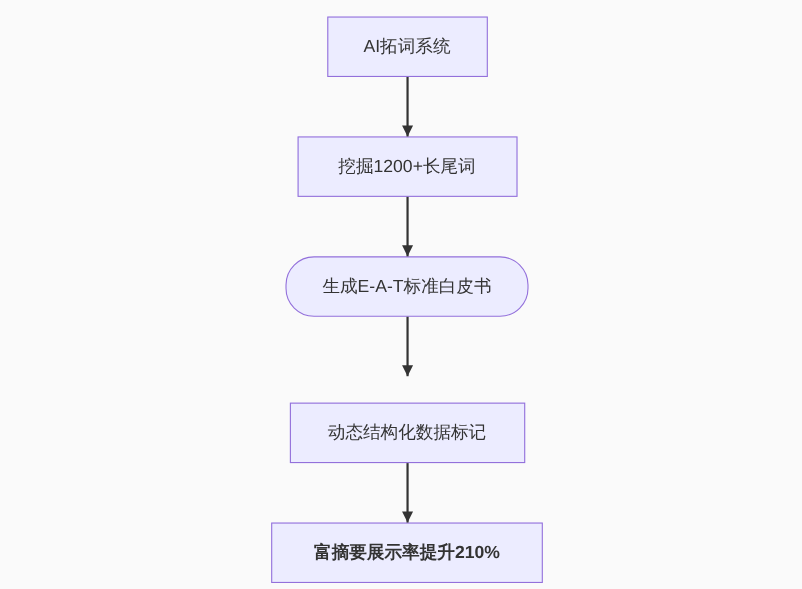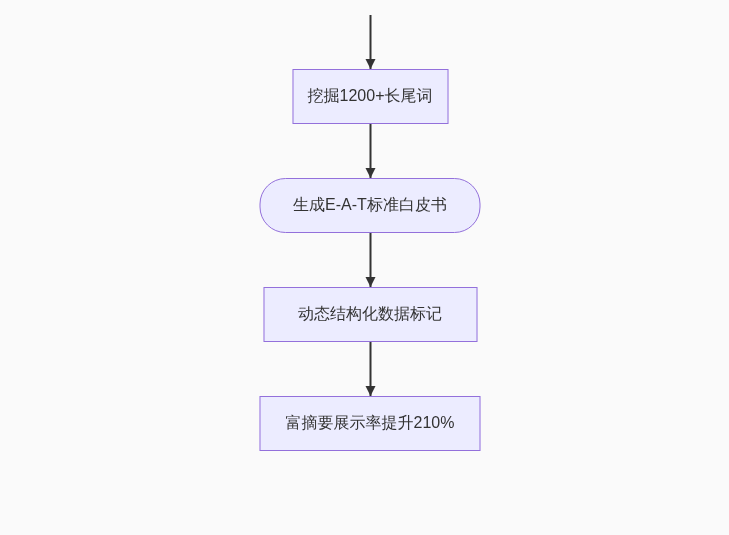--- a/index.html
+++ b/index.html
@@ -29,24 +29,24 @@
     background: #ECECFF;
     border: 1px solid #9370DB;
     display: flex;
     align-items: center;
     justify-content: center;
     color: #333333;
     font-size: 16px;
     white-space: nowrap;
   }
   .node-1 { width: 146px; }
-  .node-2 { width: 156px; }
+  .node-2 { width: 200px; }
   .node-3 { width: 221px; border-radius: 26px; }
-  .node-4 { width: 214px; }
-  .node-5 { width: 221px; }
+  .node-4 { width: 214px; margin-top: 24px; }
+  .node-5 { width: 247px; font-weight: bold; }
   .arrow {
     position: relative;
     width: 2px;
     height: 54px;
     background: #333333;
   }
   .arrowhead {
     position: absolute;
     bottom: 0;
     left: 50%;
@@ -56,20 +56,23 @@
     border-left: 5px solid transparent;
     border-right: 5px solid transparent;
     border-top: 10px solid #333333;
   }
 </style>
 </head>
 <body>
 
 <div class="flowchart">
 
+  <div class="node node-1">
+    <span>AI拓词系统</span>
+  </div>
 
   <div class="arrow">
     <span class="arrowhead"></span>
   </div>
 
   <div class="node node-2">
     <span>挖掘1200+长尾词</span>
   </div>
 
   <div class="arrow">

